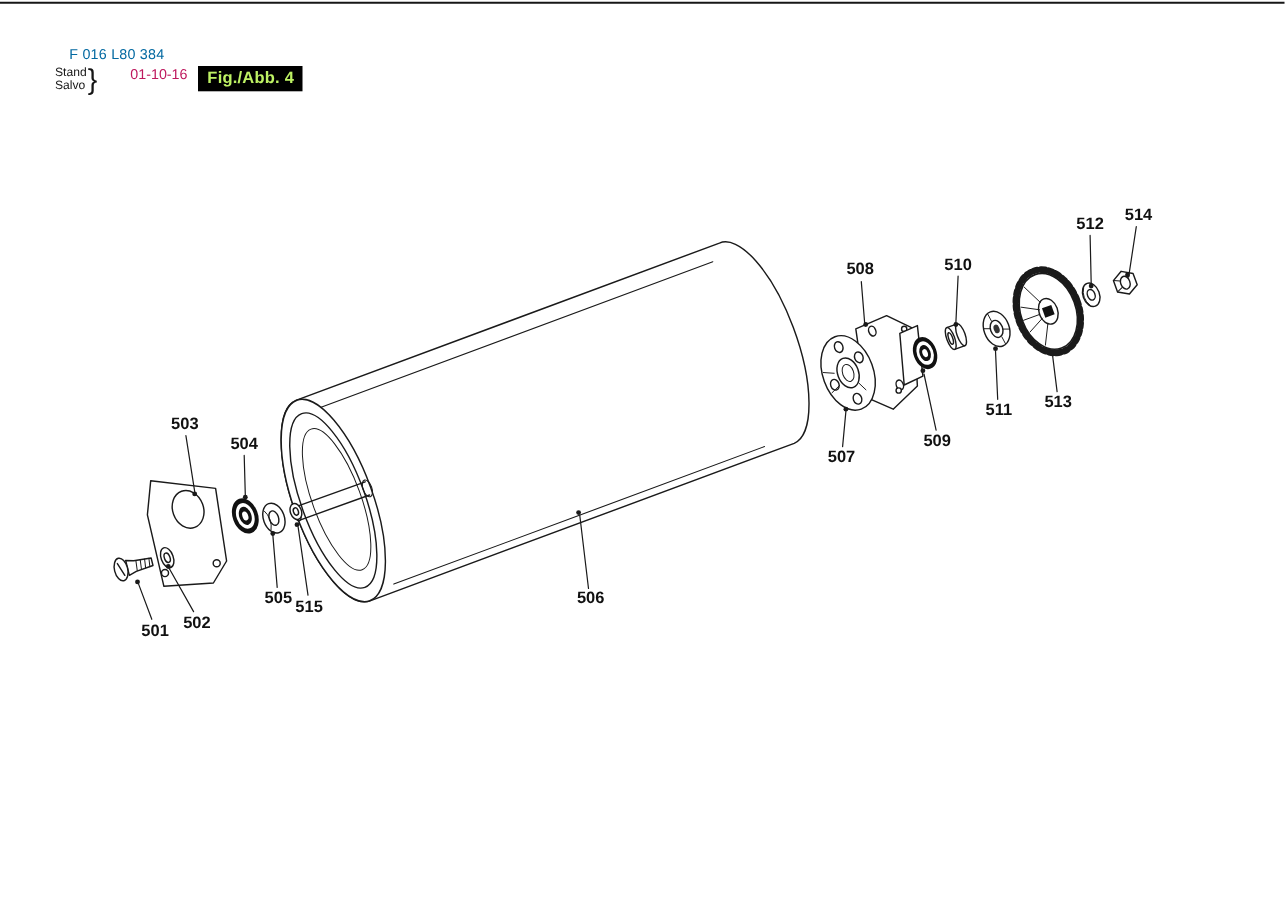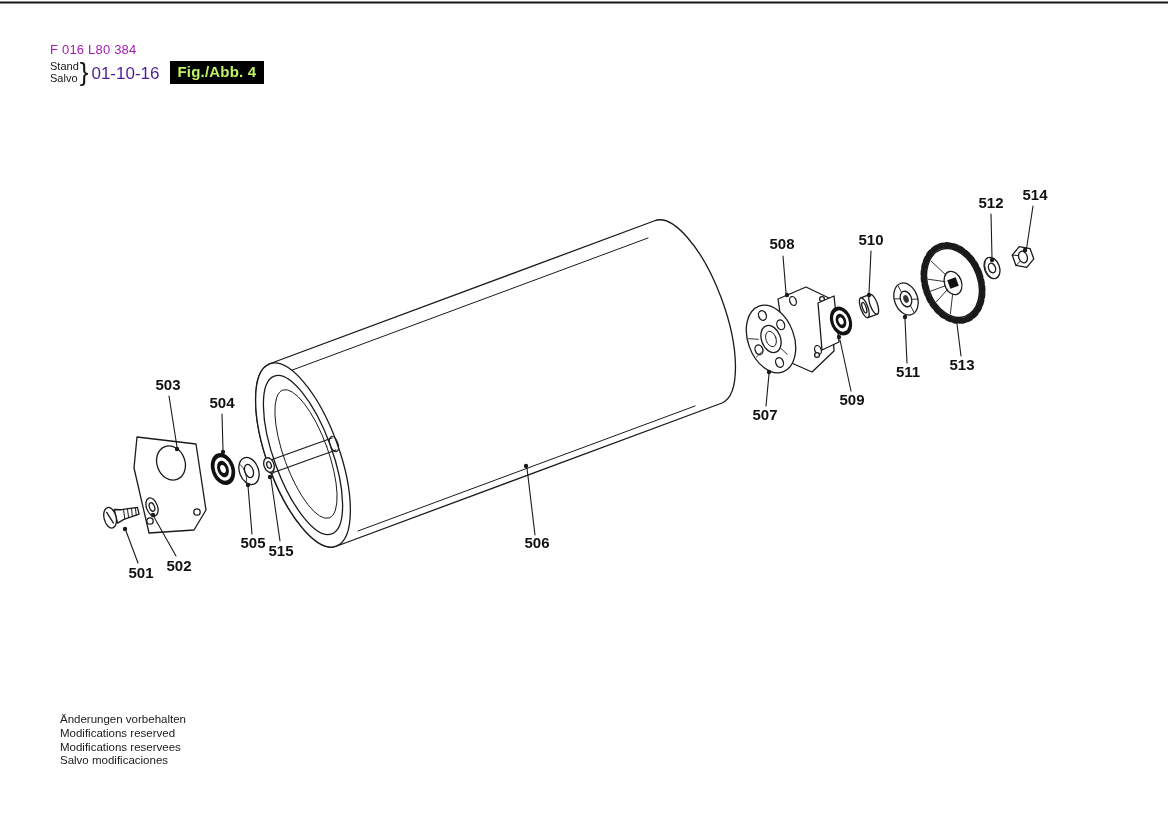--- a/index.html
+++ b/index.html
@@ -8,25 +8,25 @@
     position: relative;
     width: 1168px;
     height: 825px;
     background: #ffffff;
     font-family: "Liberation Sans", "DejaVu Sans", sans-serif;
     color: #111111;
     overflow: hidden;
   }
   svg.diagram { position: absolute; left: 0; top: 0; }
   .doc-header { position: absolute; left: 50px; top: 42px; z-index: 2; }
-  .doc-number { font-size: 13px; letter-spacing: 0.2px; color: #a21caf; }
-  .issue-row { display: flex; align-items: flex-end; margin-top: 3px; }
+  .doc-number { font-size: 13px; letter-spacing: 0.2px; color: #0369a1; margin-left: 13px; }
+  .issue-row { display: flex; align-items: flex-start; margin-top: 3px; }
   .issue-labels { display: flex; flex-direction: column; font-size: 11px; line-height: 12px; color: #161616; }
   .brace { font-size: 26px; font-weight: 300; line-height: 24px; margin: 0 3px 0 1px; color: #161616; }
-  .issue-date { font-size: 17px; margin-right: 10px; color: #4c1d95; }
+  .issue-date { font-size: 13px; margin-right: 10px; color: #be185d; margin-left: 27px; }
   .fig-box {
     background: #000000;
     color: #bef264;
     font-weight: bold;
     font-size: 15px;
     padding: 2px 8px 4px 8px;
     letter-spacing: 0.2px;
   }
   .doc-footer {
     position: absolute;
@@ -239,20 +239,14 @@
       <text x="852" y="405">509</text>
       <text x="871" y="245">510</text>
       <text x="908" y="377">511</text>
       <text x="991" y="208">512</text>
       <text x="962" y="370">513</text>
       <text x="1035" y="200">514</text>
       <text x="281" y="556">515</text>
     </g>
   </svg>
 
-  <footer class="doc-footer">
-    <div>Änderungen vorbehalten</div>
-    <div>Modifications reserved</div>
-    <div>Modifications reservees</div>
-    <div>Salvo modificaciones</div>
-  </footer>
 
 </div>
 
 </body></html>

